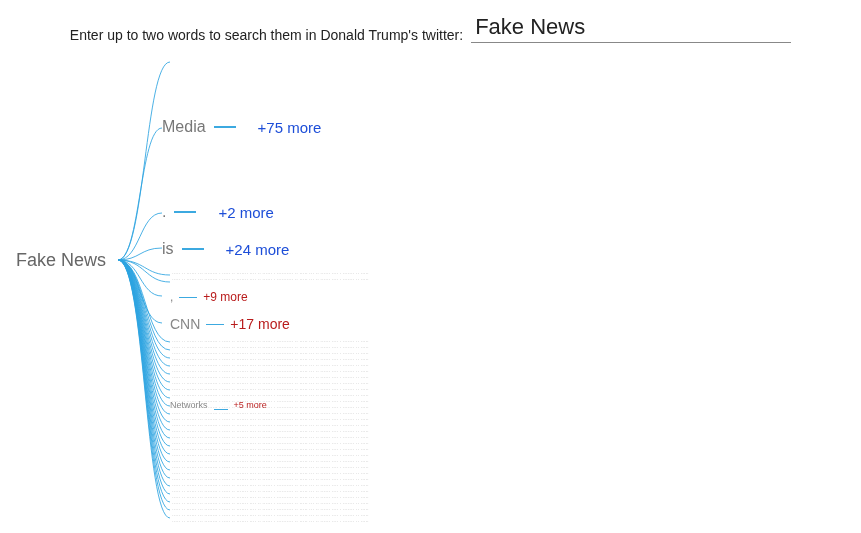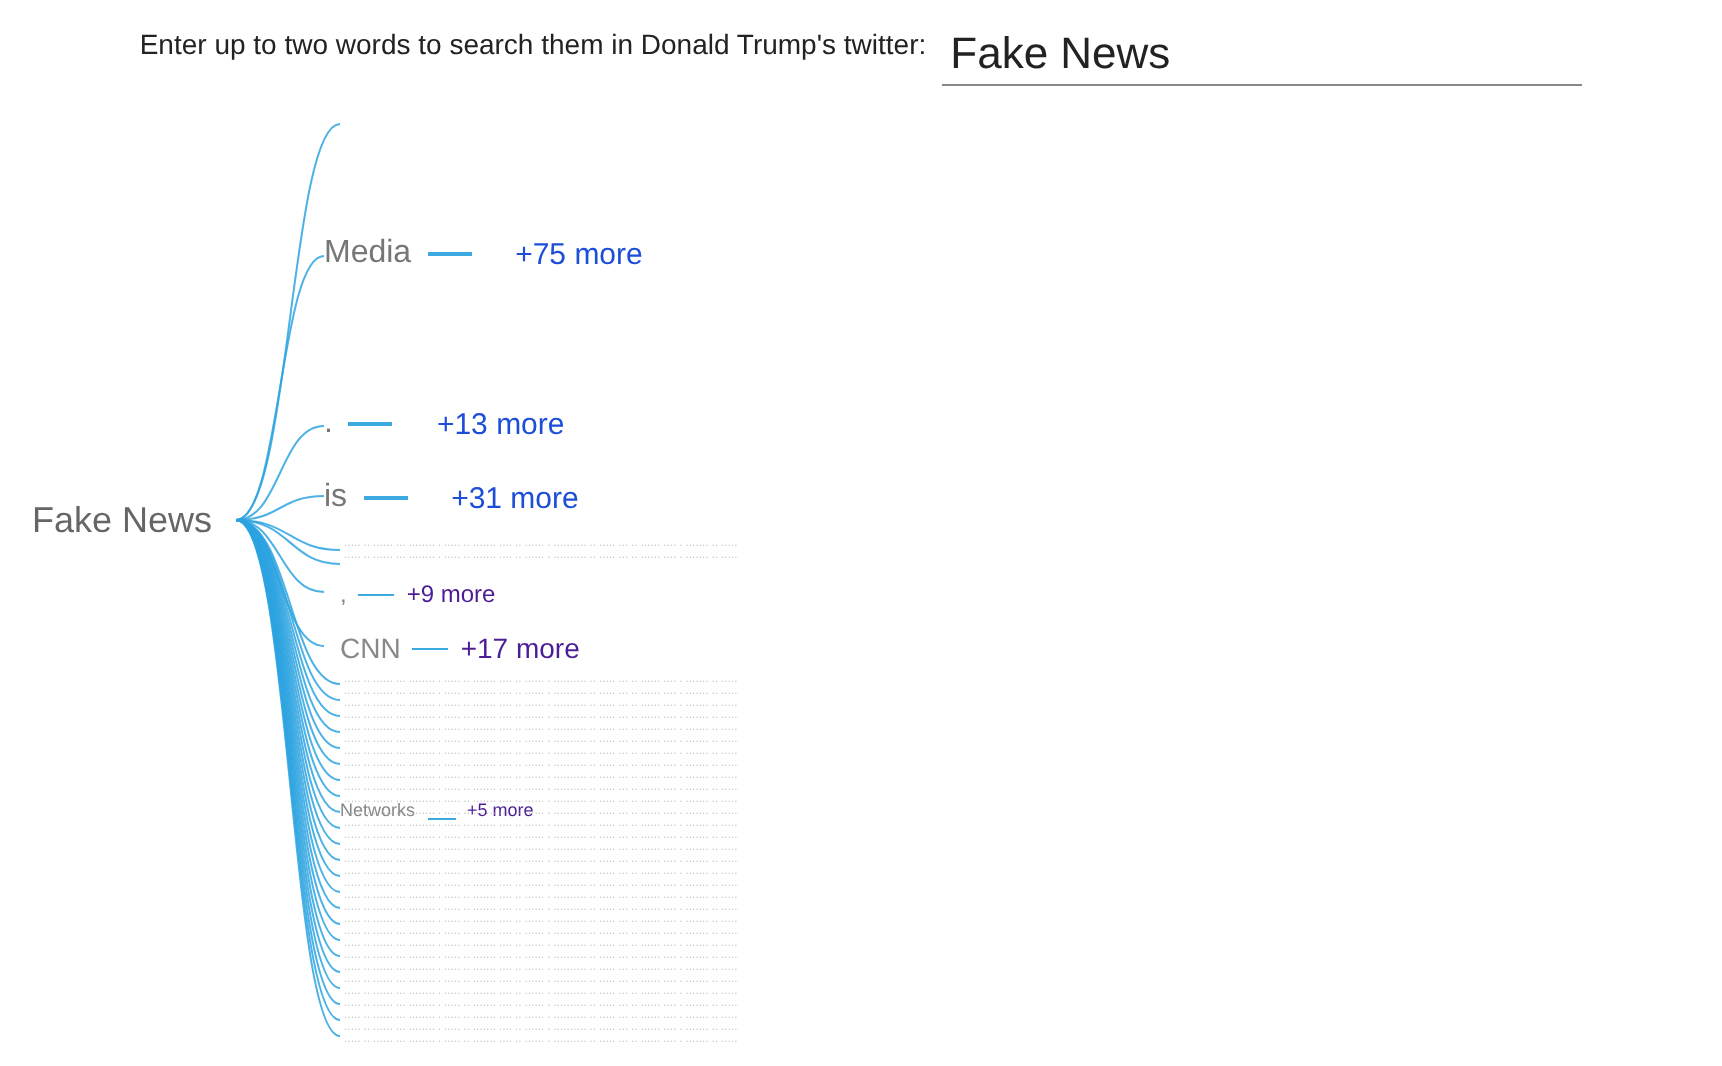--- a/index.html
+++ b/index.html
@@ -6,21 +6,21 @@
   body {
     font-family: "Segoe UI", Tahoma, Verdana, sans-serif;
     background: #fff;
     width: 861px;
     height: 533px;
     overflow: hidden;
     position: relative;
   }
   .header {
     display: flex;
-    align-items: flex-start;
+    align-items: flex-end;
     justify-content: center;
     padding: 14px 0 6px;
     gap: 8px;
   }
   .prompt {
     font-size: 14px;
     color: #222;
   }
   .search-input {
     font-size: 22px;
@@ -74,21 +74,21 @@
     font-size: 12px;
     color: #888;
     white-space: nowrap;
     display: flex;
     align-items: center;
     gap: 6px;
   }
   .branch-small .tick {
     display:inline-block; width:18px; height:1px; background:#3ca9e0;
   }
-  .branch-small .more { color:#4c1d95; }
+  .branch-small .more { color:#b91c1c; }
   .tiny-row {
     position: absolute;
     font-size: 5px;
     color: #aaa;
     white-space: nowrap;
     overflow: hidden;
     max-width: 700px;
   }
   svg.edges { position:absolute; left:0; top:0; }
   svg.edges path {
@@ -153,27 +153,27 @@
 
   <div class="branch-label" style="left:162px; top:68px;">
     <span class="word">Media</span>
     <span class="tick"></span>
     <span class="more">+75 more</span>
   </div>
 
   <div class="branch-label" style="left:162px; top:153px;">
     <span class="word">.</span>
     <span class="tick"></span>
-    <span class="more">+13 more</span>
+    <span class="more">+2 more</span>
   </div>
 
   <div class="branch-label" style="left:162px; top:190px;">
     <span class="word">is</span>
     <span class="tick"></span>
-    <span class="more">+31 more</span>
+    <span class="more">+24 more</span>
   </div>
 
   <div class="branch-small" style="left:170px; top:240px;">
     <span class="word">,</span>
     <span class="tick"></span>
     <span class="more">+9 more</span>
   </div>
 
   <div class="branch-small" style="left:170px; top:266px; font-size:14px;">
     <span class="word">CNN</span>

